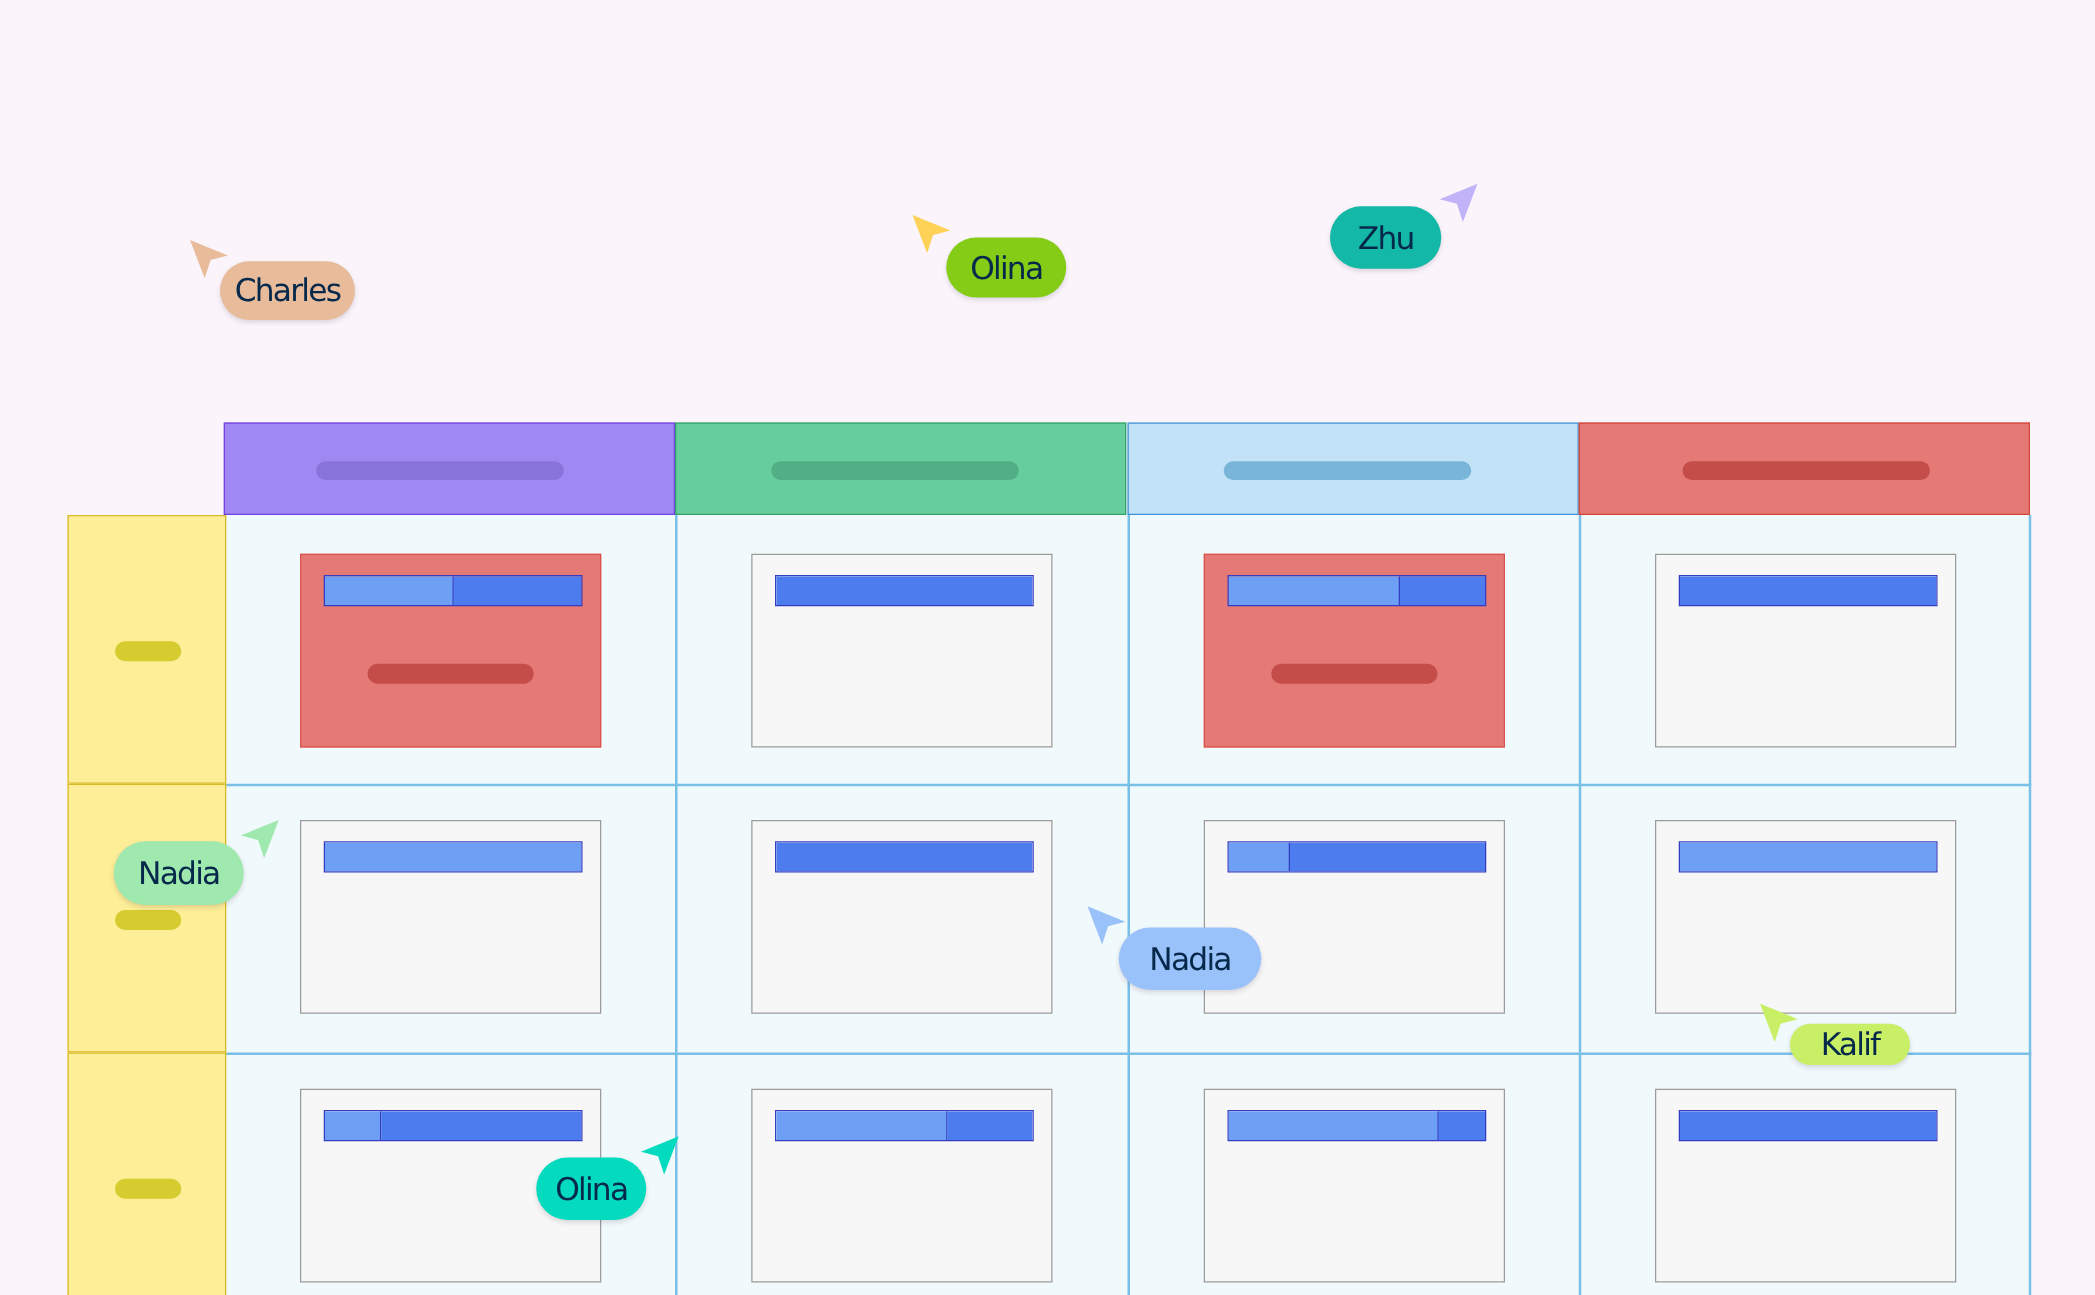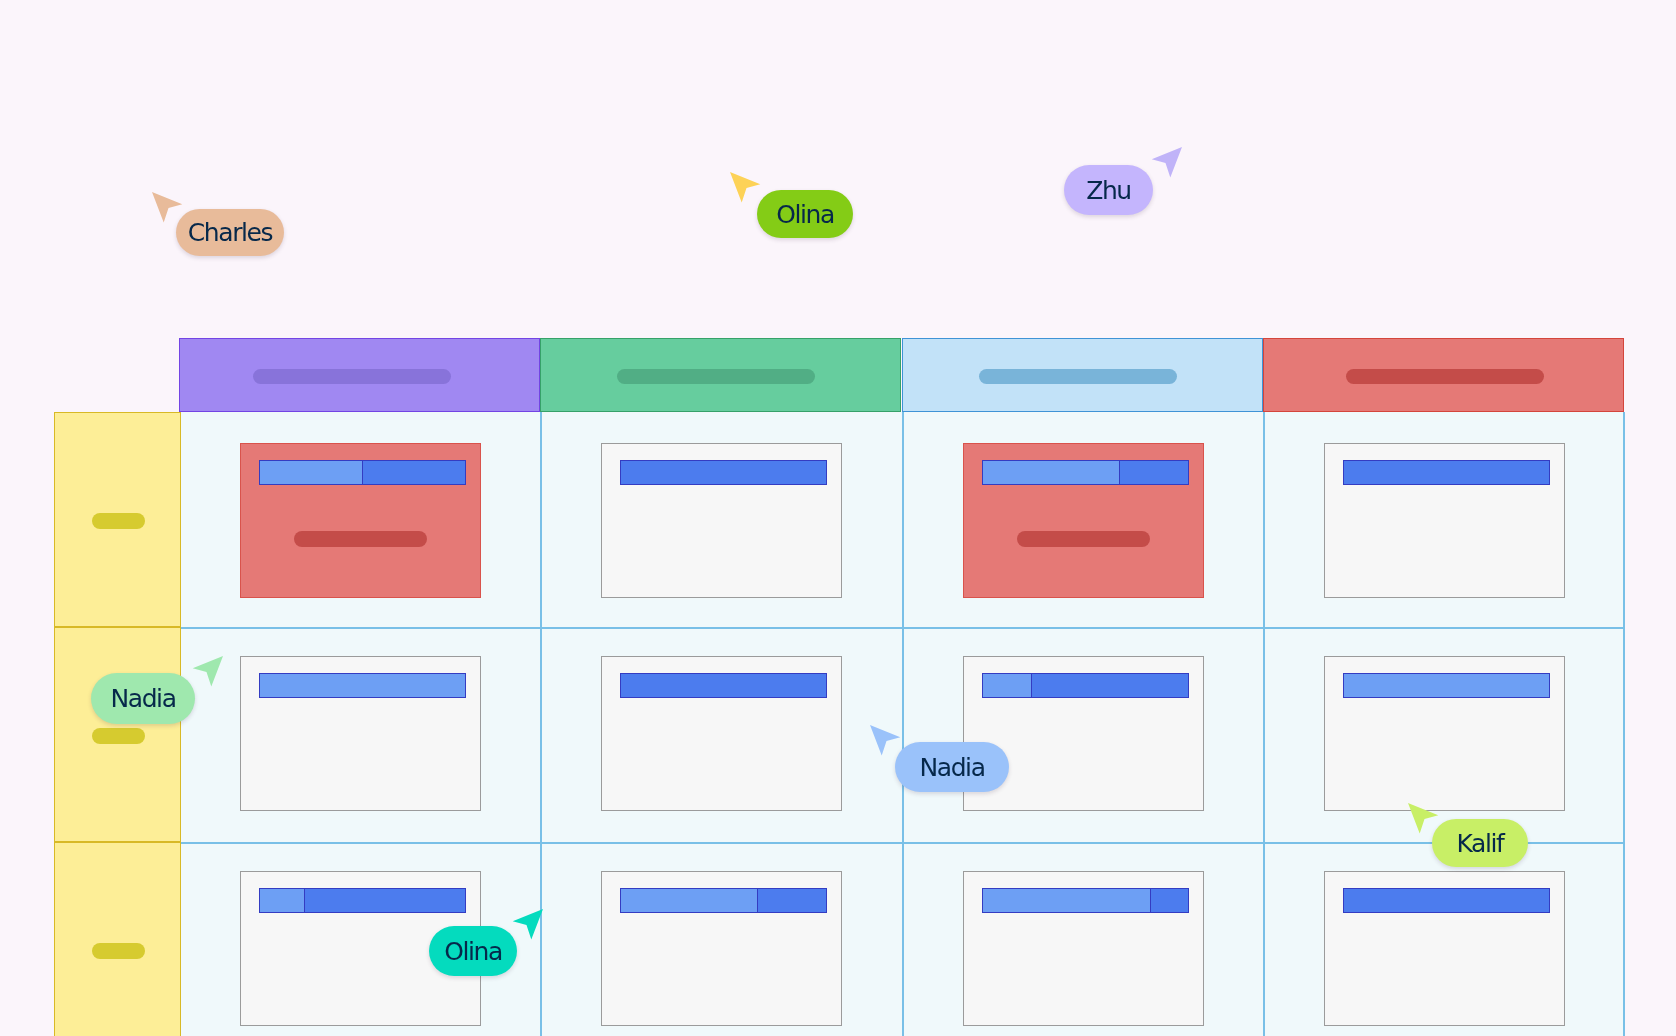--- a/index.html
+++ b/index.html
@@ -161,39 +161,39 @@
       <div class="cursor" style="left: 0px; top: 0px;">
         <svg class="arrow" width="34" height="34" viewBox="0 0 34 34" style="left: 728.5px; top: 171.4px;">
           <path d="M 1 1 L 31.3 13.3 L 17.5 17 L 12.7 31.6 Z" fill="#fdd257"></path>
         </svg>
         <div class="tag" style="background: #84cc16; left: 757px; top: 190px; width: 96px; height: 48px; border-radius: 24px;">Olina</div>
       </div>
       <div class="cursor" style="left: 0px; top: 0px;">
         <svg class="arrow" width="34" height="34" viewBox="0 0 34 34" style="left: 1148.5px; top: 145.7px; transform: scaleX(-1);">
           <path d="M 1 1 L 31.3 13.3 L 17.5 17 L 12.7 31.6 Z" fill="#c0b3f8"></path>
         </svg>
-        <div class="tag" style="background: #c4b5fd; left: 1064px; top: 165px; width: 89px; height: 50px; border-radius: 25px;">Zhu</div>
+        <div class="tag" style="background: #14b8a6; left: 1064px; top: 165px; width: 89px; height: 50px; border-radius: 25px;">Zhu</div>
       </div>
       <div class="cursor" style="left: 0px; top: 0px;">
         <svg class="arrow" width="34" height="34" viewBox="0 0 34 34" style="left: 190.2px; top: 654.7px; transform: scaleX(-1);">
           <path d="M 1 1 L 31.3 13.3 L 17.5 17 L 12.7 31.6 Z" fill="#9fe8ae"></path>
         </svg>
         <div class="tag" style="background: rgb(159, 232, 174); left: 91px; top: 673px; width: 104px; height: 51px; border-radius: 25.5px;">Nadia</div>
       </div>
       <div class="cursor" style="left: 0px; top: 0px;">
         <svg class="arrow" width="34" height="34" viewBox="0 0 34 34" style="left: 869.4px; top: 723.8px;">
           <path d="M 1 1 L 31.3 13.3 L 17.5 17 L 12.7 31.6 Z" fill="#9ac2fa"></path>
         </svg>
         <div class="tag" style="background: rgb(154, 194, 250); left: 895px; top: 742px; width: 114px; height: 50px; border-radius: 25px;">Nadia</div>
       </div>
       <div class="cursor" style="left: 0px; top: 0px;">
         <svg class="arrow" width="34" height="34" viewBox="0 0 34 34" style="left: 1407px; top: 801.5px;">
           <path d="M 1 1 L 31.3 13.3 L 17.5 17 L 12.7 31.6 Z" fill="#c8ef66"></path>
         </svg>
-        <div class="tag" style="background: rgb(200, 239, 102); left: 1432px; top: 819px; width: 96px; height: 48px; border-radius: 24.5px;">Kalif</div>
+        <div class="tag" style="background: rgb(200, 239, 102); left: 1432px; top: 819px; width: 96px; height: 33px; border-radius: 24.5px;">Kalif</div>
       </div>
       <div class="cursor" style="left: 0px; top: 0px;">
         <svg class="arrow" width="34" height="34" viewBox="0 0 34 34" style="left: 509.5px; top: 908px; transform: scaleX(-1);">
           <path d="M 1 1 L 31.3 13.3 L 17.5 17 L 12.7 31.6 Z" fill="#04dbbe"></path>
         </svg>
         <div class="tag" style="background: rgb(4, 219, 190); left: 429px; top: 926px; width: 88px; height: 50px; border-radius: 25px;">Olina</div>
       </div>
     </div>
 </div>
 

